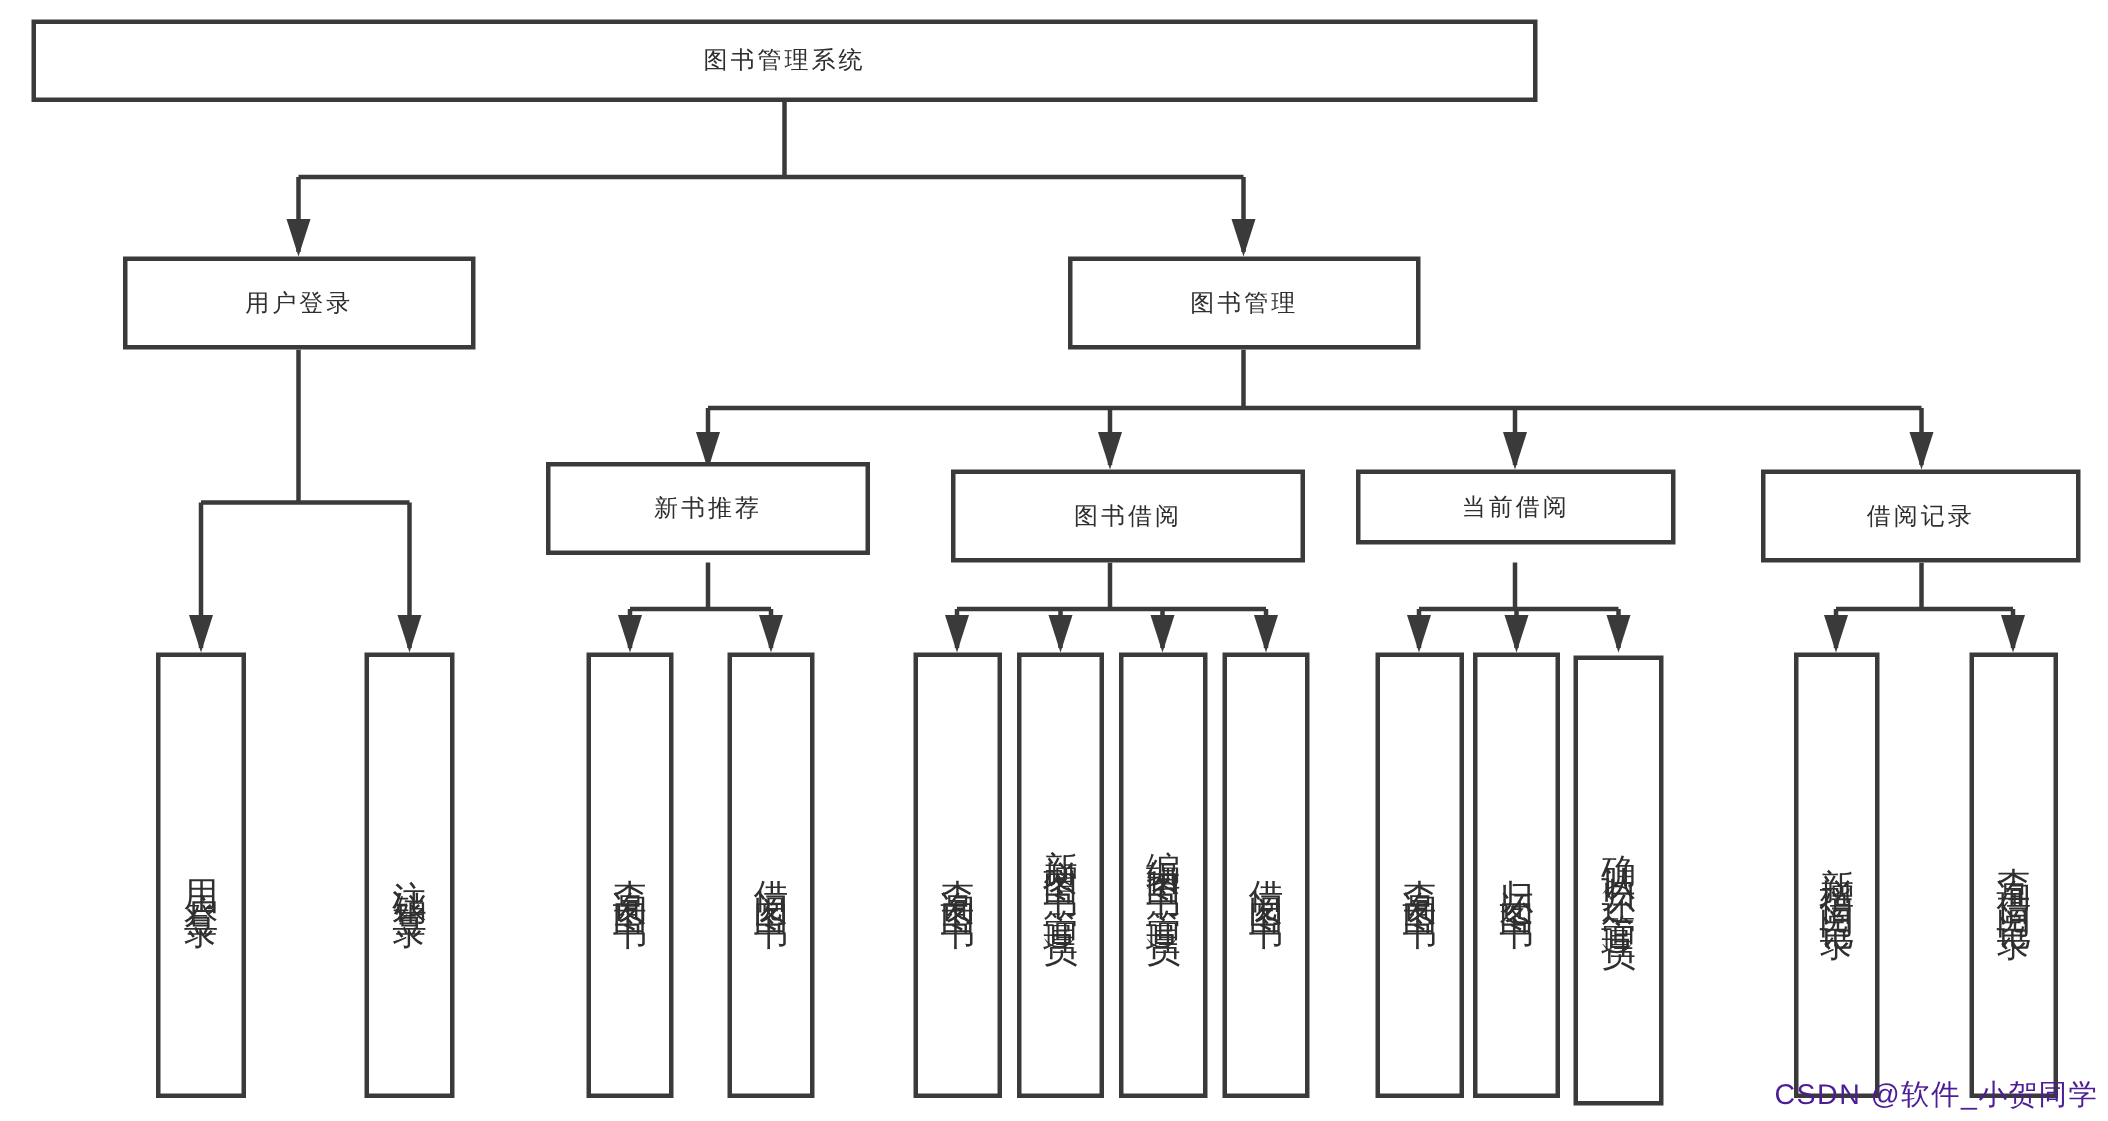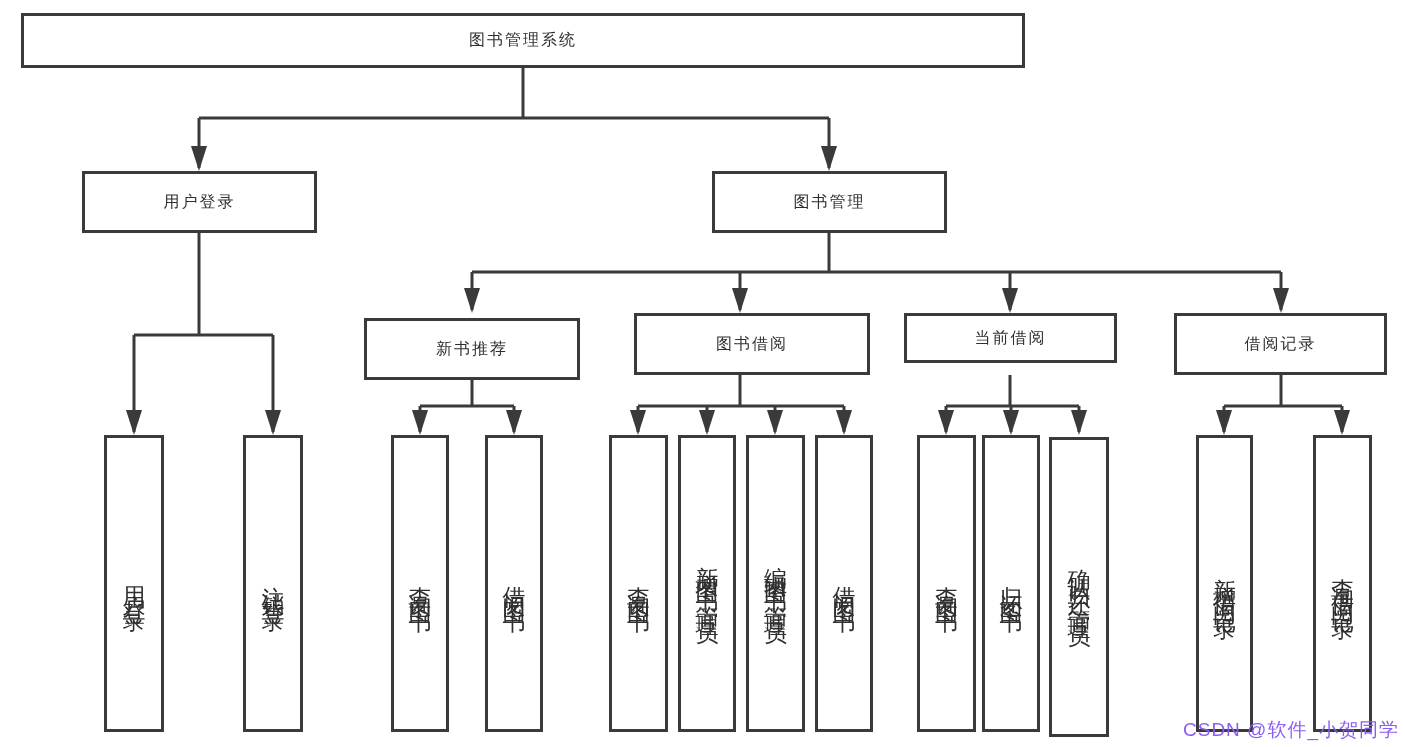--- a/index.html
+++ b/index.html
@@ -41,21 +41,21 @@
     text-orientation: mixed;
     font-size: 23px;
     letter-spacing: 8px;
     line-height: 1;
   }
   .watermark {
     position: absolute;
     left: 1183px;
     top: 717px;
     font-size: 19px;
-    color: #8b5cf6;
+    color: #4c1d95;
     letter-spacing: 1px;
     white-space: nowrap;
   }
 </style>
 </head>
 <body>
 
 <div class="canvas">
 
   <svg class="connectors" width="1405" height="747" viewBox="0 0 1405 747">
@@ -122,21 +122,21 @@
       <polygon points="1224,435 1216,410 1232,410"></polygon>
       <polygon points="1342,435 1334,410 1350,410"></polygon>
     </g>
   </svg>
 
   <div class="node h-node" style="left:21px; top:13px; width:1004px; height:55px;">图书管理系统</div>
 
   <div class="node h-node" style="left:82px; top:171px; width:235px; height:62px;">用户登录</div>
   <div class="node h-node" style="left:712px; top:171px; width:235px; height:62px;">图书管理</div>
 
-  <div class="node h-node" style="left:364px; top:318px; width:216px; height:62px;">新书推荐</div>
+  <div class="node h-node" style="left:364px; top:308px; width:216px; height:62px;">新书推荐</div>
   <div class="node h-node" style="left:634px; top:313px; width:236px; height:62px;">图书借阅</div>
   <div class="node h-node" style="left:904px; top:313px; width:213px; height:50px;">当前借阅</div>
   <div class="node h-node" style="left:1174px; top:313px; width:213px; height:62px;">借阅记录</div>
 
   <div class="node v-node" style="left:104px; top:435px; width:60px; height:297px;">用户登录</div>
   <div class="node v-node" style="left:243px; top:435px; width:60px; height:297px;">注销登录</div>
 
   <div class="node v-node" style="left:391px; top:435px; width:58px; height:297px;">查询图书</div>
   <div class="node v-node" style="left:485px; top:435px; width:58px; height:297px;">借阅图书</div>
 

